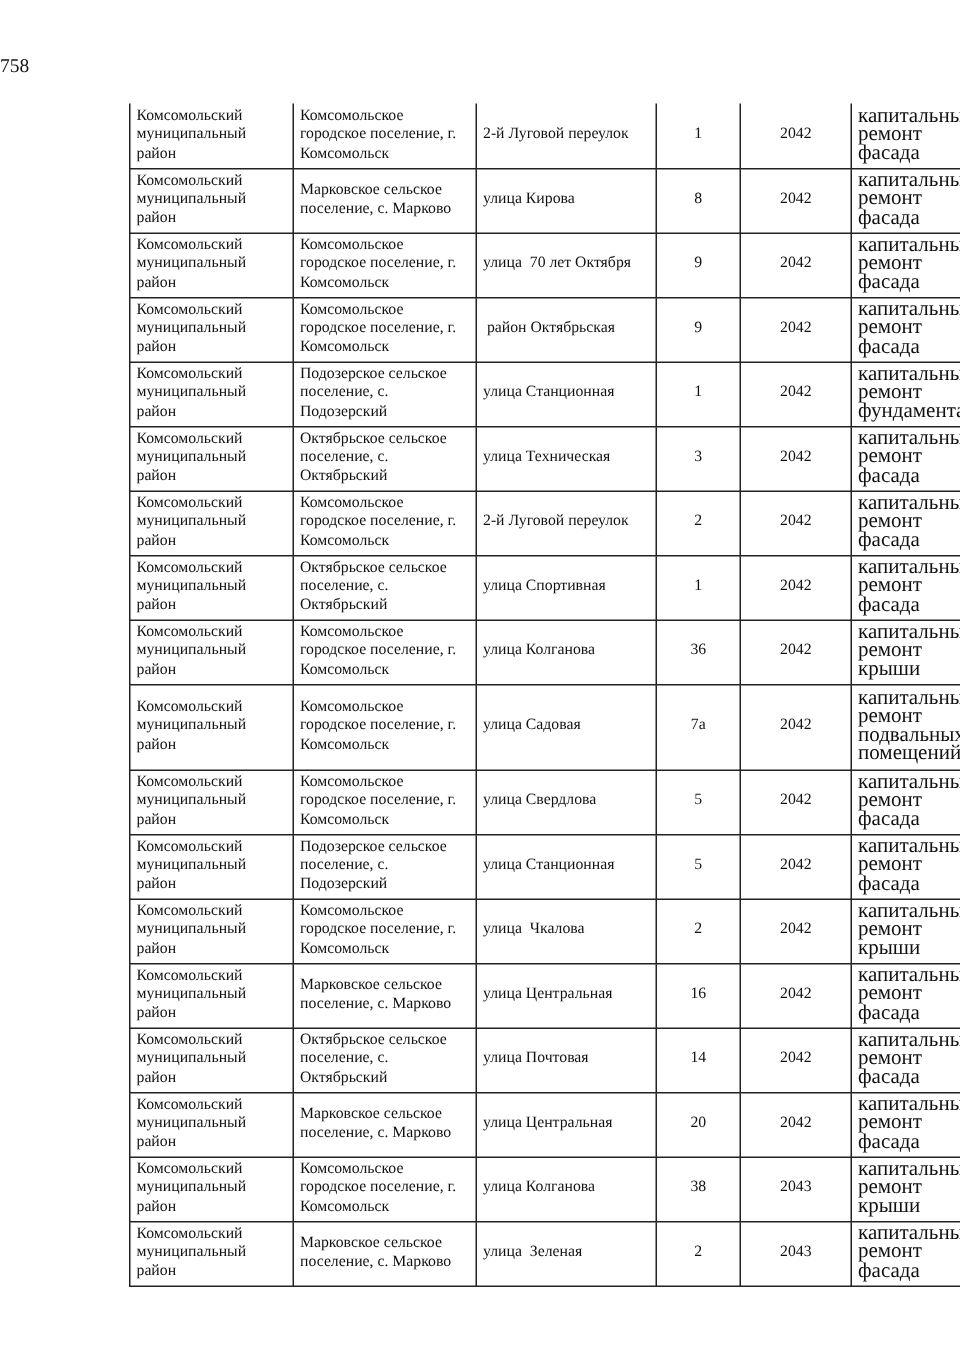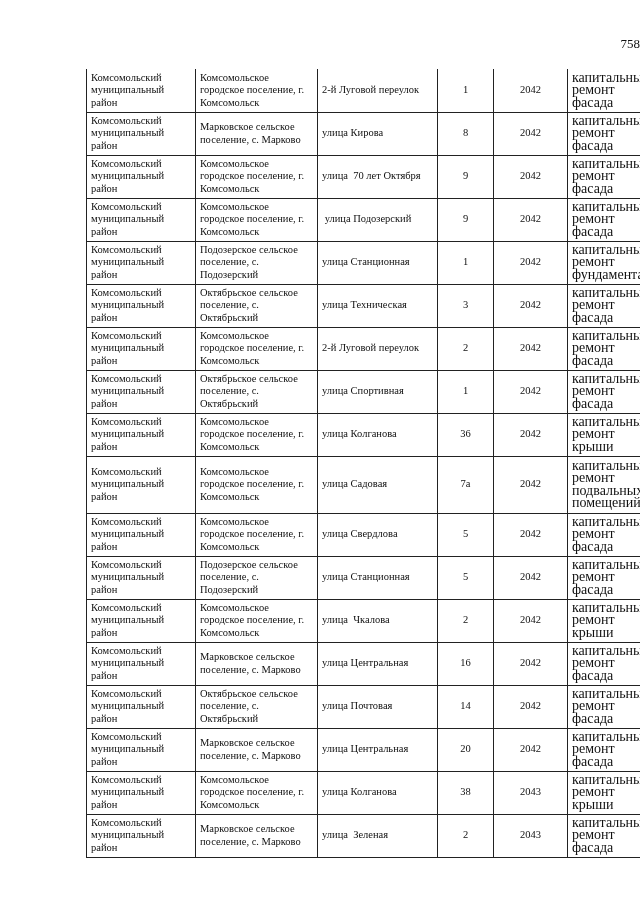--- a/index.html
+++ b/index.html
@@ -13,21 +13,21 @@
       position: relative;
       overflow: hidden;
       font-family: "Liberation Serif", "DejaVu Serif", serif;
       color: #111111;
     }
     .page-number {
       position: absolute;
       top: 36px;
       left: 0;
       width: 640px;
-      text-align: right;
+      text-align: left;
       font-size: 13px;
     }
     .table-wrap {
       position: absolute;
       top: 69px;
       left: 45px;
       width: 572px;
       margin-left: 41px;
     }
     table {
@@ -99,21 +99,21 @@
           <td>Комсомольский муниципальный район</td>
           <td>Комсомольское городское поселение, г. Комсомольск</td>
           <td class="addr">улица  70 лет Октября</td>
           <td class="num">9</td>
           <td class="year">2042</td>
           <td class="work">капитальный ремонт фасада</td>
         </tr>
         <tr class="r">
           <td>Комсомольский муниципальный район</td>
           <td>Комсомольское городское поселение, г. Комсомольск</td>
-          <td class="addr"> улица Подозерский</td>
+          <td class="addr"> район Октябрьская</td>
           <td class="num">9</td>
           <td class="year">2042</td>
           <td class="work">капитальный ремонт фасада</td>
         </tr>
         <tr class="r">
           <td>Комсомольский муниципальный район</td>
           <td>Подозерское сельское поселение, с. Подозерский</td>
           <td class="addr">улица Станционная</td>
           <td class="num">1</td>
           <td class="year">2042</td>

